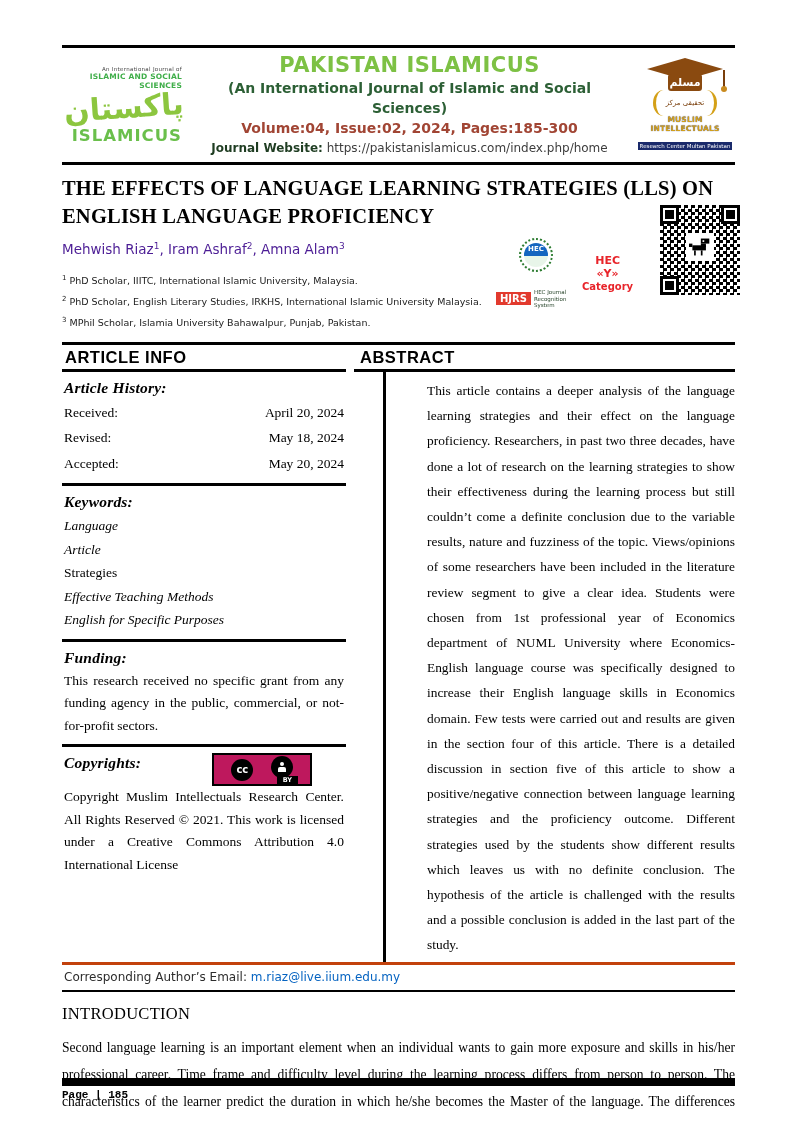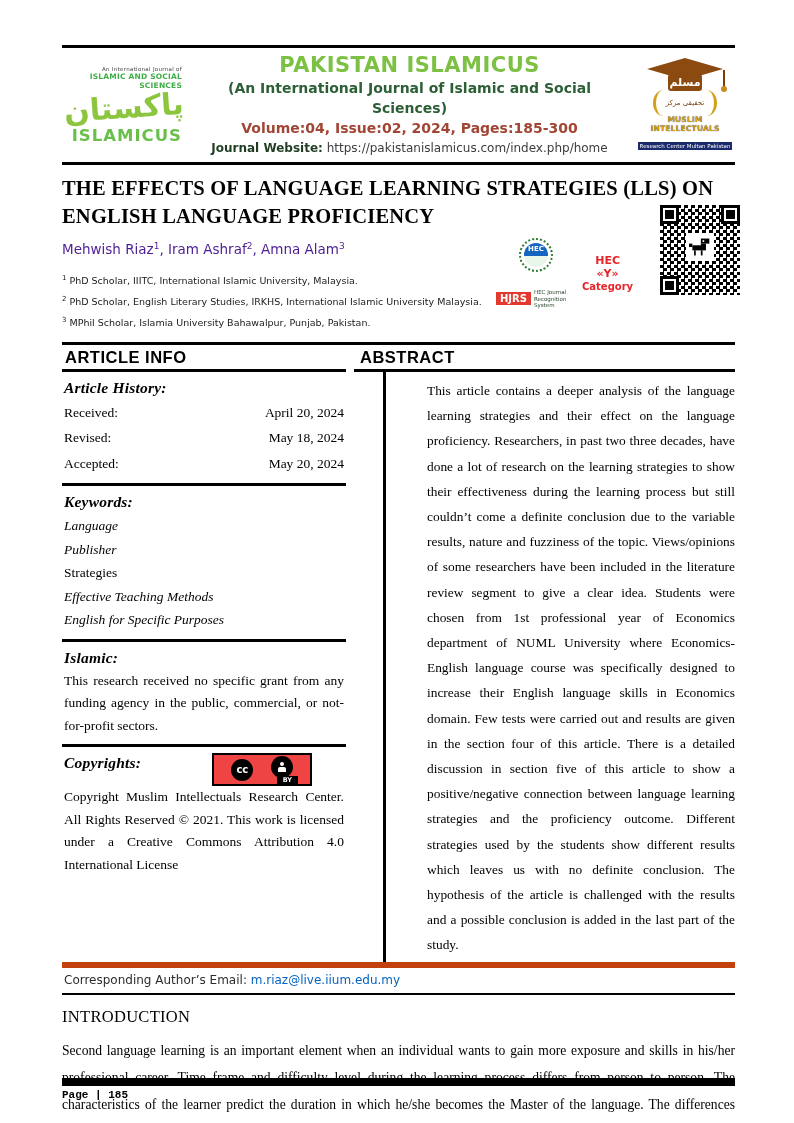--- a/index.html
+++ b/index.html
@@ -72,36 +72,36 @@
   .hjrs-sys { font-size:5.5px; color:#1f3d22; text-align:left; line-height:6.5px; width:42px; }
   .hjrs-cat { color:var(--hec-red,#e8242a); font-weight:bold; text-align:center; font-size:11px; line-height:13px; }
   .hjrs-cat .c3 { font-size:10px; }
 
   
   .info-table { margin-top:10px; border-top:3px solid #000; }
   .head-row { display:flex; font-family:"Liberation Sans", sans-serif; font-weight:bold; font-size:16.5px; }
   .head-left  { width:284px; border-bottom:3px solid #000; padding:3px 0 2px 3px; letter-spacing:.5px; }
   .head-gap   { width:8px; }
   .head-right { flex:1; border-bottom:3px solid #000; padding:3px 0 2px 6px; letter-spacing:.5px; }
-  .body-row { display:flex; border-bottom:6px solid #c2410c;gap:32px; }
+  .body-row { display:flex; border-bottom:3px solid #c2410c;gap:32px; }
   .col-left { width:284px; }
   .v-divider { width:3px; background:#000; margin-left:5px; }
   .col-right { flex:1; padding:6px 0 4px 9px; }
 
   .sect { padding:4px 2px 7px 2px; border-bottom:3px solid #000; }
   .sect:last-child { border-bottom:none; }
   .sect-head { font-size:15.5px; font-weight:bold; font-style:italic; line-height:24px; letter-spacing:.2px; }
   .hist-row { display:flex; justify-content:space-between; font-size:13.5px; line-height:25.5px; }
   .kw { font-size:13.5px; line-height:23.5px; }
   .kw.it { font-style:italic; }
   .just { text-align:justify; }
   .sect-text { font-size:13.5px; line-height:22.5px; }
 
   .copy-head-row { display:flex; align-items:flex-start; justify-content:space-between; padding-right:32px; }
-  .cc-badge { margin-top:2px; width:100px; height:33px; background:#ef4444; border:2px solid #000;
+  .cc-badge { margin-top:2px; width:100px; height:33px; background:#be185d; border:2px solid #000;
               display:flex; align-items:center; justify-content:space-evenly; position:relative; }
   .cc-circle { width:22px; height:22px; border-radius:50%; background:#000; color:#fff;
                font-family:"DejaVu Sans", sans-serif; font-size:10px; font-weight:bold;
                display:flex; align-items:center; justify-content:center; }
   .cc-person { flex-direction:column; position:relative; top:-3px; }
   .cc-by { position:absolute; bottom:0; right:12px; background:#000; color:#fff; font-size:6.5px;
            font-family:"DejaVu Sans", sans-serif; font-weight:bold; padding:0 6px; line-height:8px; }
 
   .abstract-text { font-size:13.4px; line-height:25.2px; }
 
@@ -181,28 +181,28 @@
               </div>
             <div class="hist-row">
                 <span>Accepted:</span>
                 <span>May 20, 2024</span>
               </div>
           </div>
 
           <div class="sect">
             <div class="sect-head">Keywords:</div>
             <div class="kw it">Language</div>
-            <div class="kw it">Publisher</div>
+            <div class="kw it">Article</div>
             <div class="kw">Strategies</div>
             <div class="kw it">Effective Teaching Methods</div>
             <div class="kw it">English for Specific Purposes</div>
           </div>
 
           <div class="sect">
-            <div class="sect-head">Islamic:</div>
+            <div class="sect-head">Funding:</div>
             <div class="sect-text just">This research received no specific grant from any funding agency in the public, commercial, or not-for-profit sectors.</div>
           </div>
 
           <div class="sect">
             <div class="copy-head-row">
               <div class="sect-head">Copyrights:</div>
               <div class="cc-badge">
                 <span class="cc-circle">cc</span>
                 <span class="cc-circle cc-person">
                   <svg width="12" height="12" viewBox="0 0 12 12">

